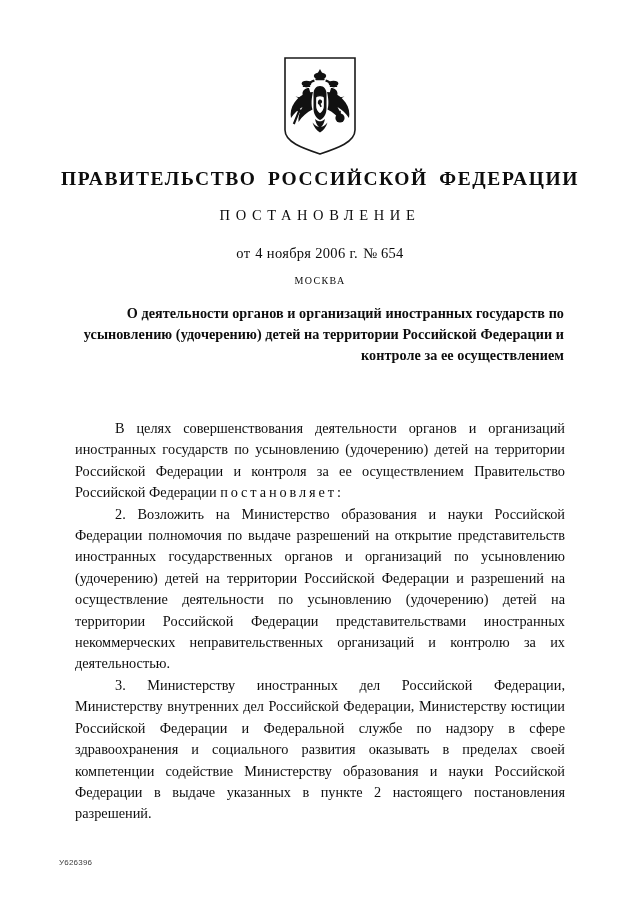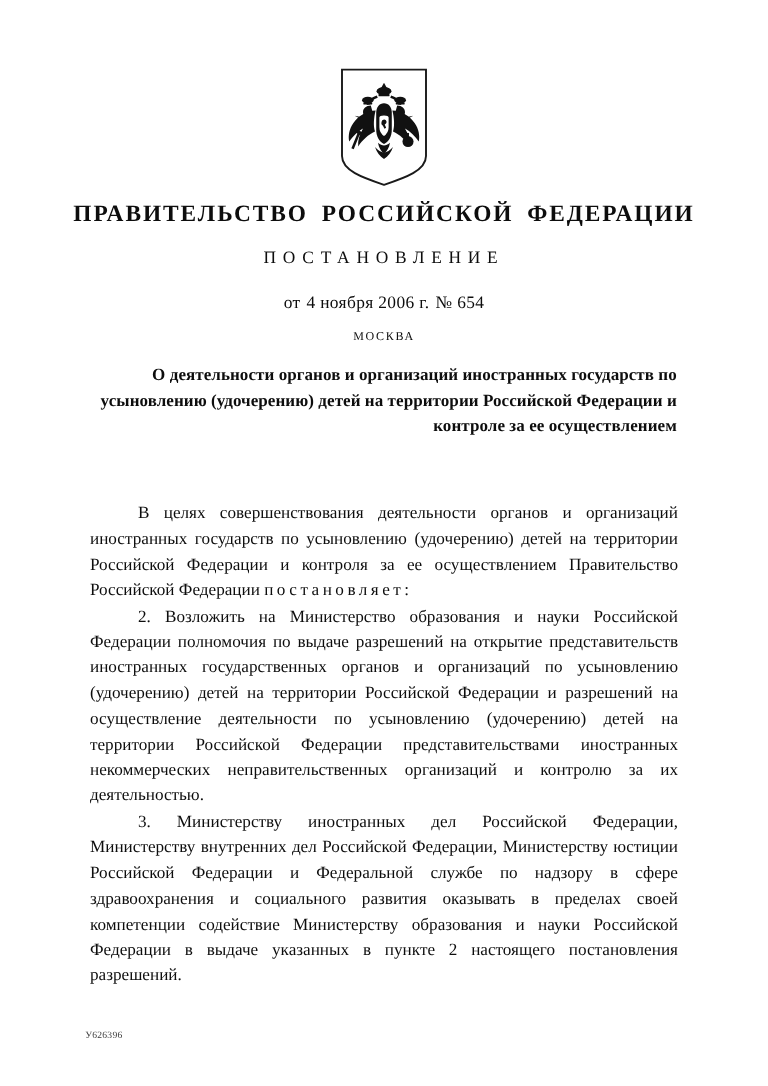--- a/index.html
+++ b/index.html
@@ -111,26 +111,26 @@
     text-align-last: left;
   }
   .sp-out {
     letter-spacing: 2.9px;
     font-weight: normal;
   }
 
   
   .footer-code {
     position: absolute;
-    left: 71px;
+    left: 59px;
     top: 858px;
     font-size: 8px;
     letter-spacing: 0.2px;
     color: #3a3a3a;
-    font-family: Liberation Serif, serif;
+    font-family: Liberation Sans, sans-serif;
   }
 </style>
 </head>
 <body>
 
 <div class="page">
 
   <div class="emblem-wrap">
     <svg class="emblem" viewBox="0 0 76 100" aria-hidden="true">
 

